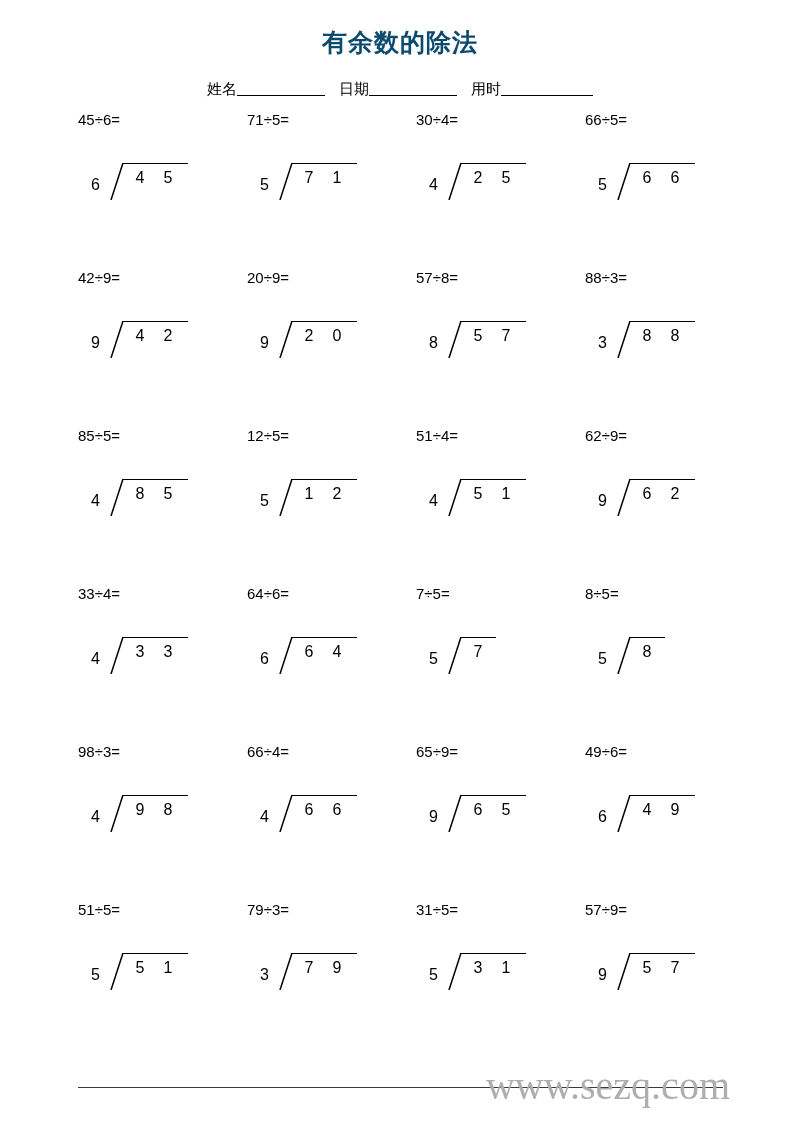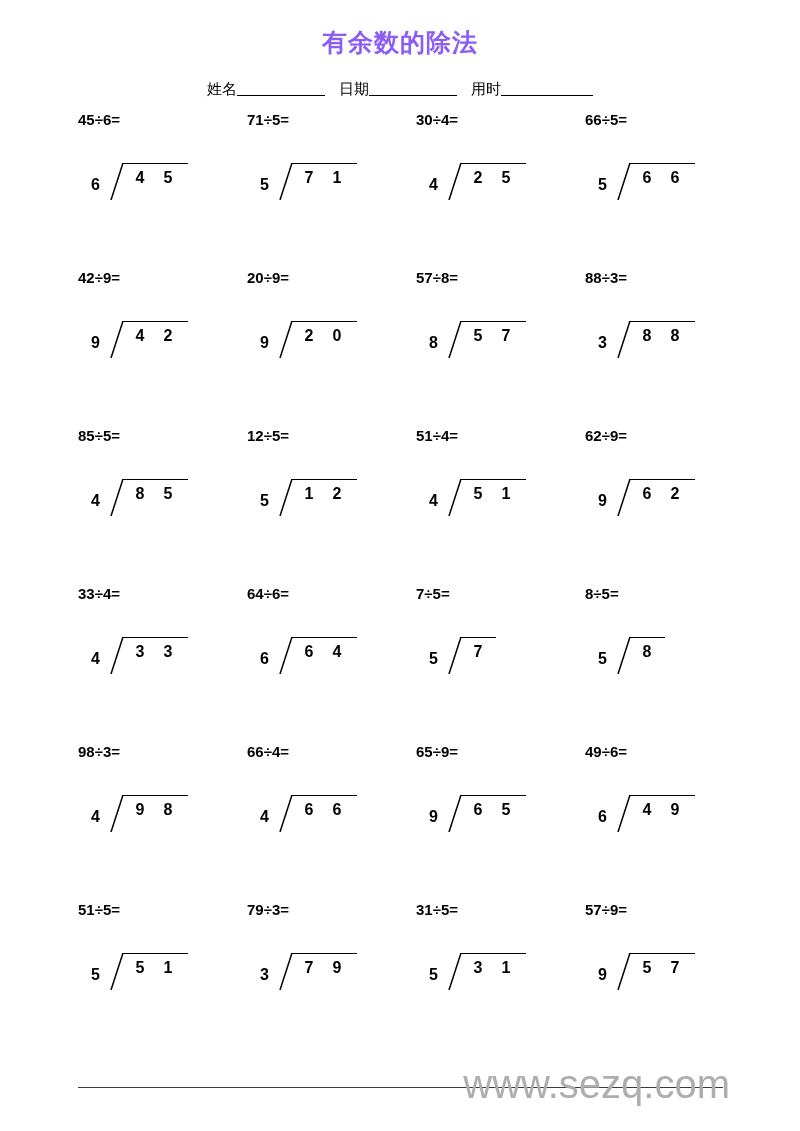--- a/index.html
+++ b/index.html
@@ -24,21 +24,21 @@
   }
 
   
   .title {
     text-align: center;
     font-size: 25px;
     font-weight: bold;
     letter-spacing: 1px;
     margin: 0;
     padding-top: 26px;
-    color: #8b5cf6;
+    color: #0c4a6e;
   }
 
   
   .meta-row {
     display: flex;
     justify-content: center;
     align-items: flex-end;
     margin-top: 22px;
     font-size: 15px;
     color: #000;
@@ -66,21 +66,20 @@
   
   .grid {
     position: absolute;
     top: 112px;
     left: 78px;
     width: 680px;
   }
   .prob-row {
     display: flex;
     height: 158px;
-    font-weight: bold;
   }
   .prob-cell {
     width: 169px;
     box-sizing: border-box;
     position: relative;
   }
 
   .equation {
     font-size: 15px;
     line-height: 16px;
@@ -160,21 +159,21 @@
     height: 0;
     border-top: 1.3px solid #3a3a3a;
   }
   .watermark {
     position: absolute;
     right: 70px;
     top: -16px;
     font-size: 40px;
     color: #aeaeae;
     letter-spacing: 0px;
-    font-family: Liberation Sans, sans-serif;
+    font-family: Liberation Serif, serif;
     white-space: nowrap;
   }
 </style>
 </head>
 <body>
 
 <div class="page">
 
   <h1 class="title">有余数的除法</h1>
 

